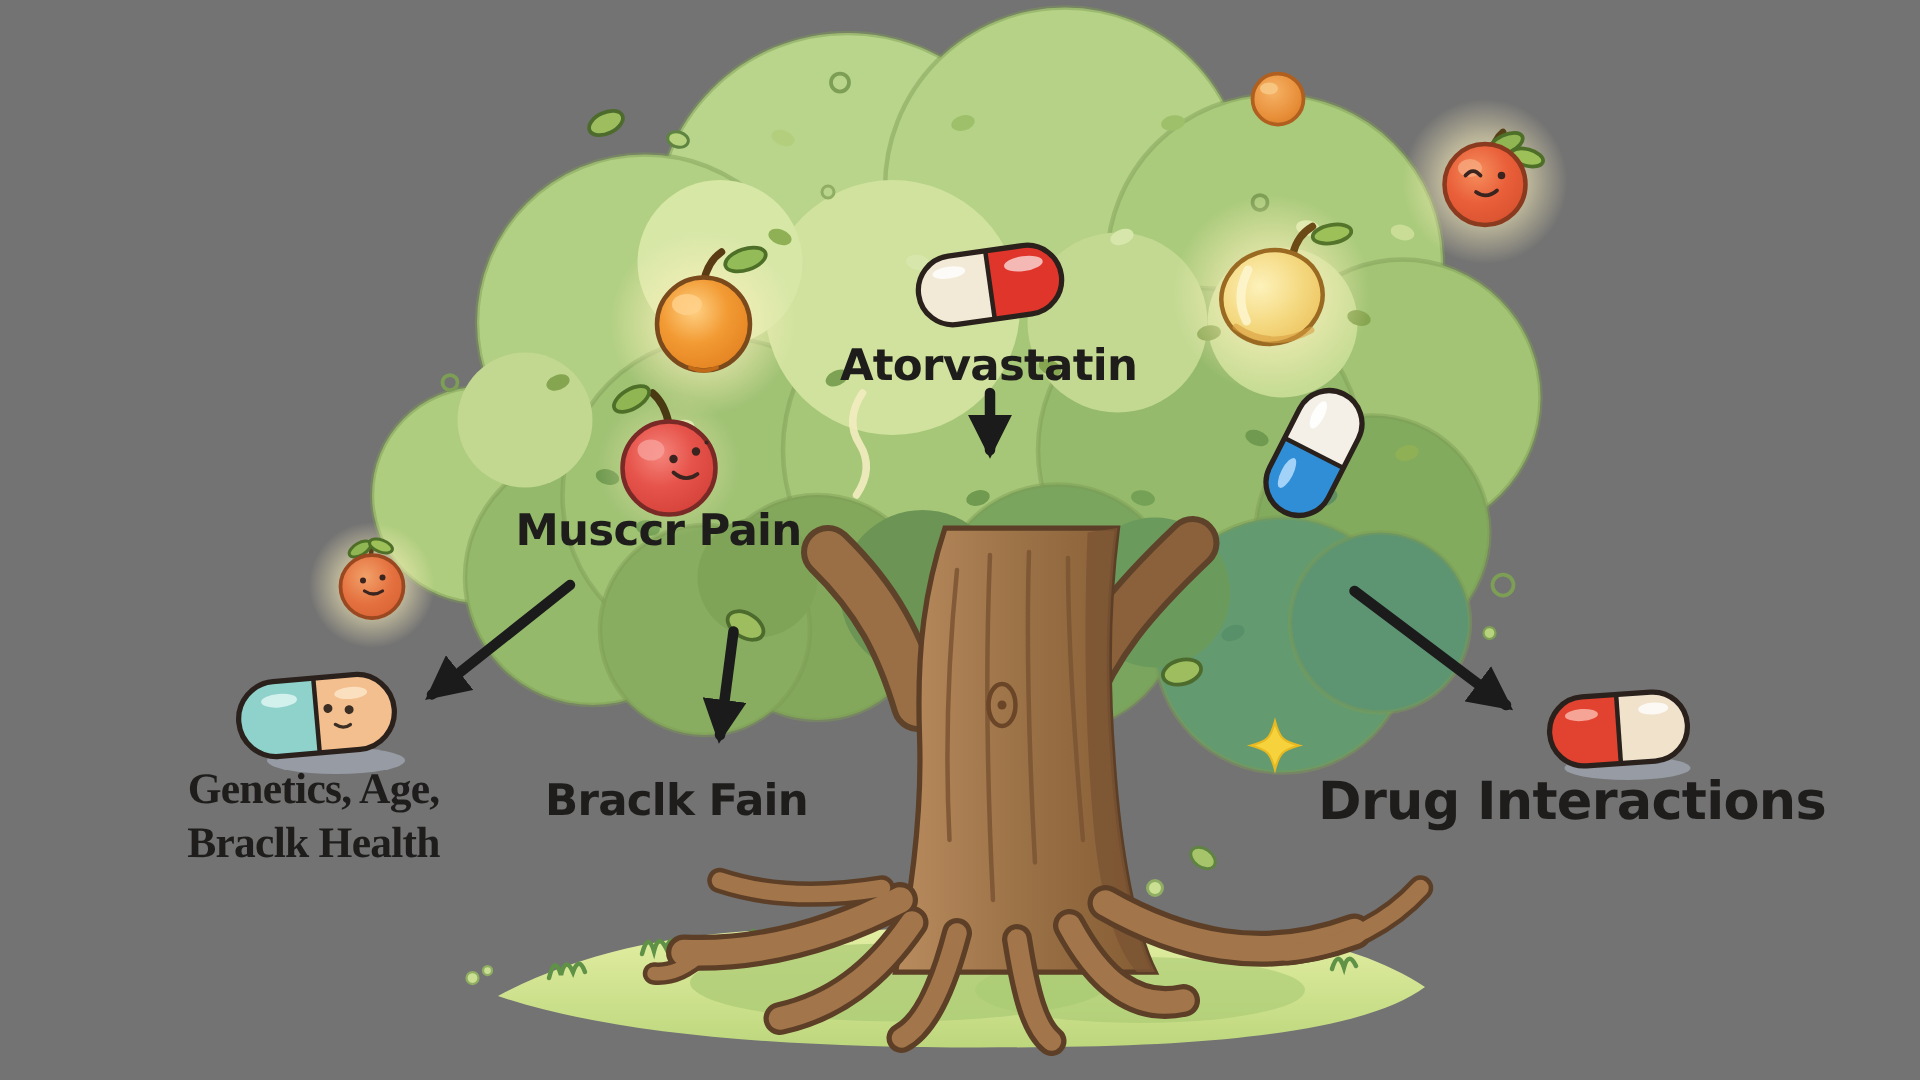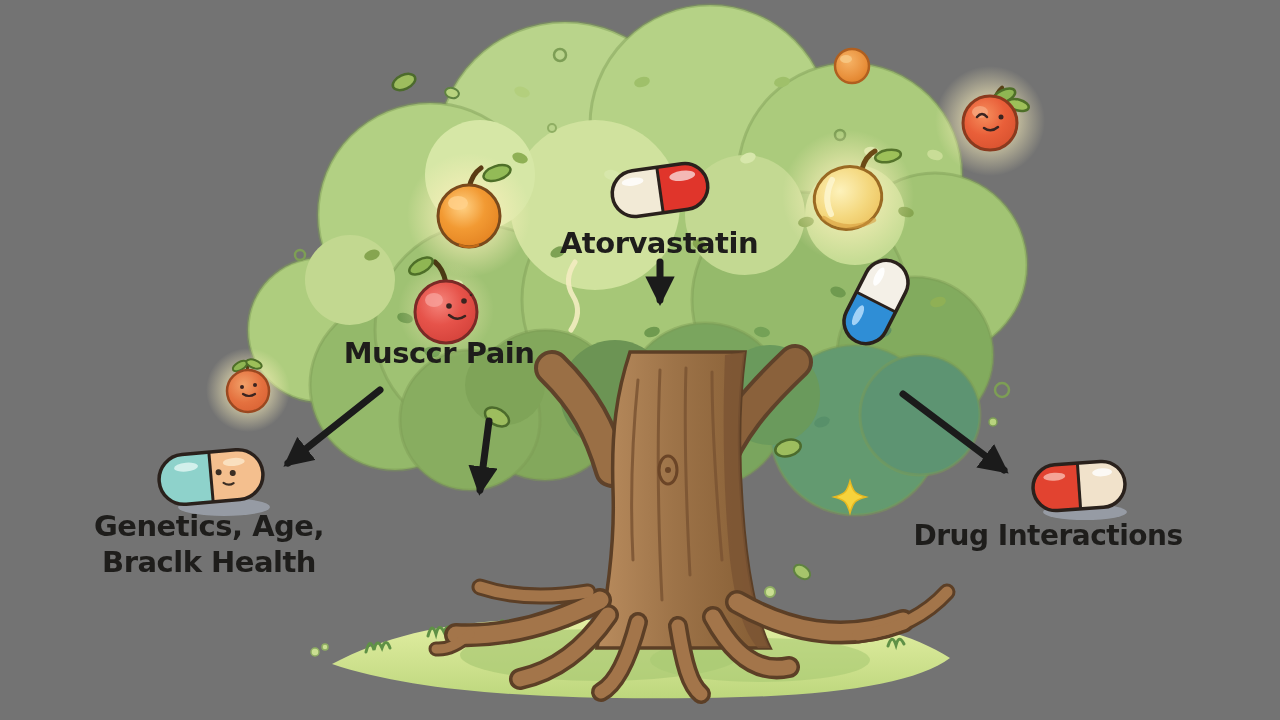--- a/index.html
+++ b/index.html
@@ -1,21 +1,21 @@
 <!DOCTYPE html>
 <html><head>
 <meta charset="utf-8">
 <style>
   html,body{margin:0;padding:0;background:#ffffff;}
   #scene{position:relative;width:1280px;height:720px;overflow:hidden;background:#737373;
          font-family:"DejaVu Sans", sans-serif;}
   #art{position:absolute;left:0;top:0;}
   .lbl{position:absolute;transform:translate(-50%,-50%);color:#1e1d1b;font-weight:700;
        font-size:28px;letter-spacing:-0.5px;white-space:nowrap;text-align:center;}
-  .lbl.two-line{line-height:36px;}
+  .lbl.two-line{line-height:36px;font-family:Liberation Serif, serif;}
 </style>
 </head>
 <body>
 
 <div id="scene">
 
 <svg id="art" width="1280" height="720" viewBox="0 0 1280 720">
   <defs>
     <marker id="ah" viewBox="0 0 4 4" refX="3.2" refY="2" markerWidth="4.2" markerHeight="4.2" orient="auto">
       <path d="M0,0 L4,2 L0,4 Z" fill="#1b1b1b"></path>
@@ -321,16 +321,17 @@
 <div class="lbl" style="left:659px;top:243px;font-size:29px;">Atorvastatin</div>
 
 <div class="lbl" style="left:439px;top:353px;font-size:29px;">Musccr Pain</div>
 
 
 <div class="lbl two-line" style="left:209px;top:544px;font-size:29px;">
   <div>Genetics, Age,</div>
   <div>Braclk Health</div>
 </div>
 
-
-<div class="lbl" style="left:1048px;top:535px;font-size:28px;">Drug  Interactions</div>
+<div class="lbl" style="left:451px;top:533px;font-size:29px;">Braclk Fain</div>
+
+<div class="lbl" style="left:1048px;top:535px;font-size:35px;">Drug  Interactions</div>
 
 </div>
 
 </body></html>

